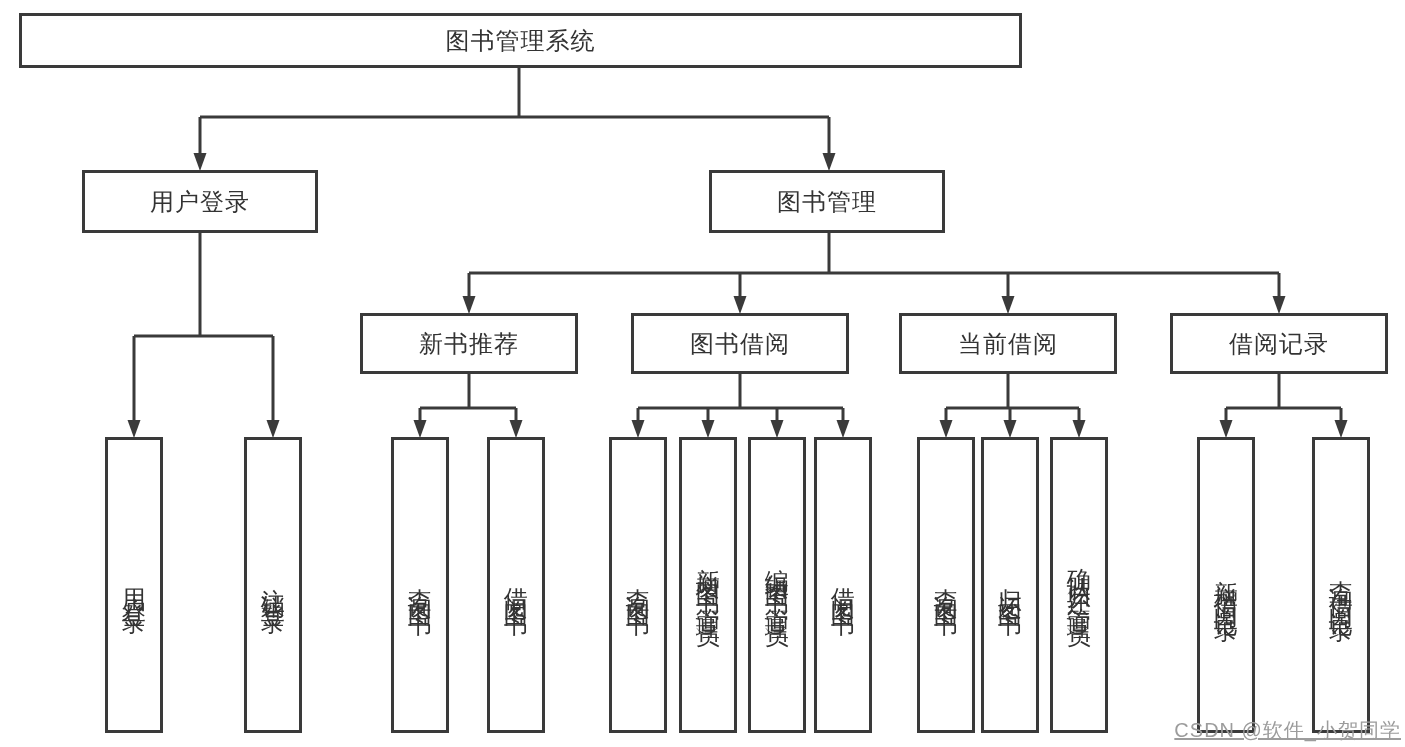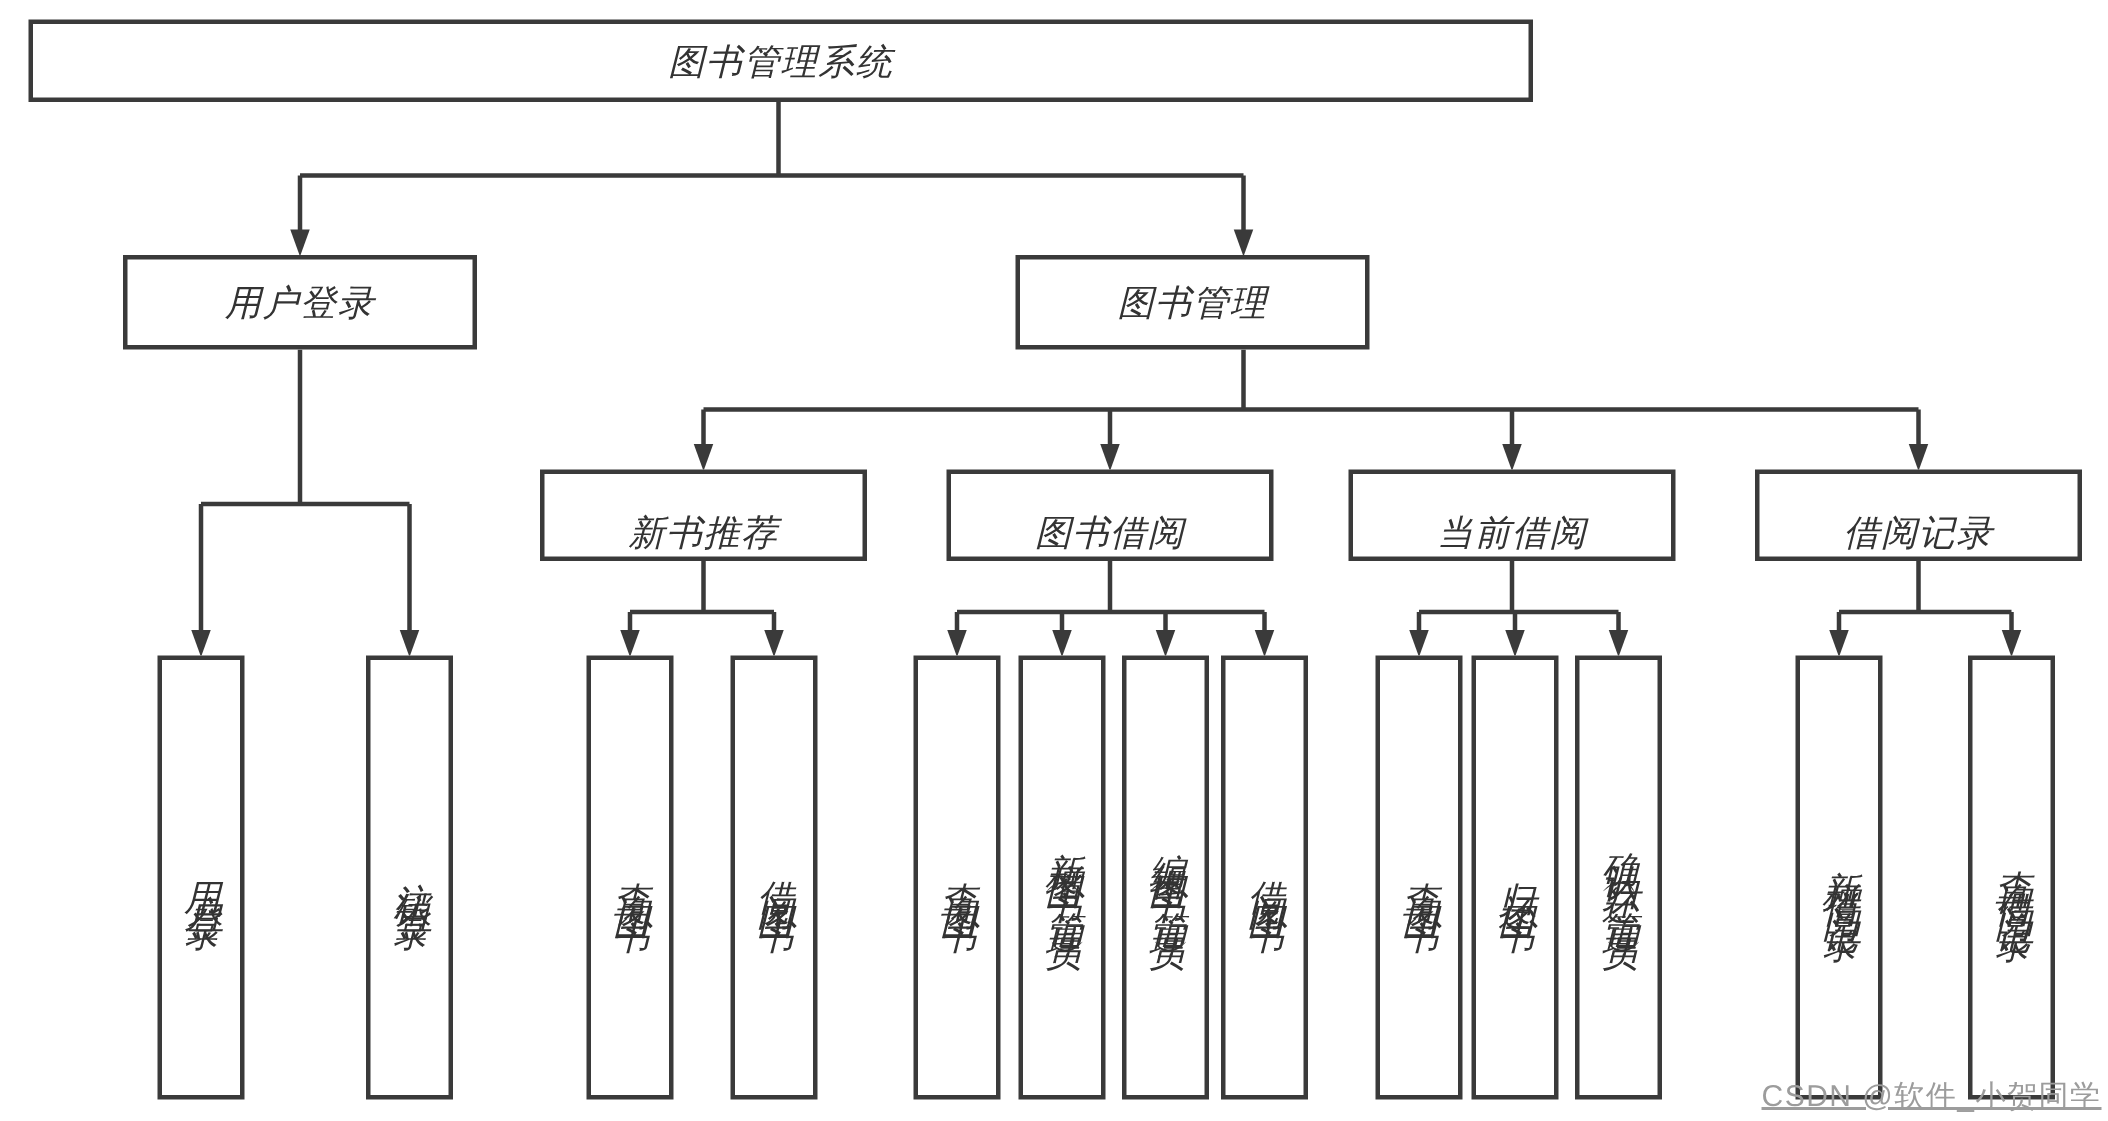--- a/index.html
+++ b/index.html
@@ -19,30 +19,29 @@
   }
   .box {
     position: absolute;
     box-sizing: border-box;
     background: #ffffff;
     border: 3px solid #3a3a3a;
     display: flex;
     align-items: center;
     justify-content: center;
     z-index: 1;
-    font-style: italic;
   }
   .hlabel {
     font-size: 24px;
     letter-spacing: 1px;
     white-space: nowrap;
   }
   .root  { left: 19px;  top: 13px;  width: 1003px; height: 55px; }
   .lvl2  { top: 170px; width: 236px; height: 63px; }
-  .lvl3  { top: 313px; width: 218px; height: 61px; align-items: flex-end; }
+  .lvl3  { top: 313px; width: 218px; height: 61px; }
   .leaf  { top: 437px; width: 58px;  height: 296px; }
   .vtext {
     writing-mode: vertical-rl;
     text-orientation: mixed;
     font-size: 24px;
     line-height: 1.15;
     letter-spacing: 8px;
     white-space: nowrap;
   }
   .watermark {
@@ -102,21 +101,21 @@
     </g>
   </svg>
 
   <div class="box root">
     <span class="hlabel">图书管理系统</span>
   </div>
 
   <div class="box lvl2" style="left:82px">
     <span class="hlabel">用户登录</span>
   </div>
-  <div class="box lvl2" style="left:677px">
+  <div class="box lvl2" style="left:709px">
     <span class="hlabel">图书管理</span>
   </div>
 
   <div class="box lvl3" style="left:360px">
     <span class="hlabel">新书推荐</span>
   </div>
   <div class="box lvl3" style="left:899px">
     <span class="hlabel">当前借阅</span>
   </div>
   <div class="box lvl3" style="left:631px">

